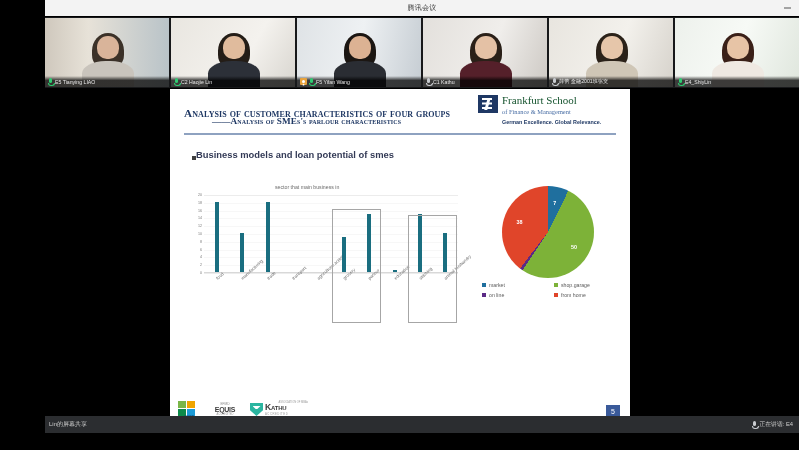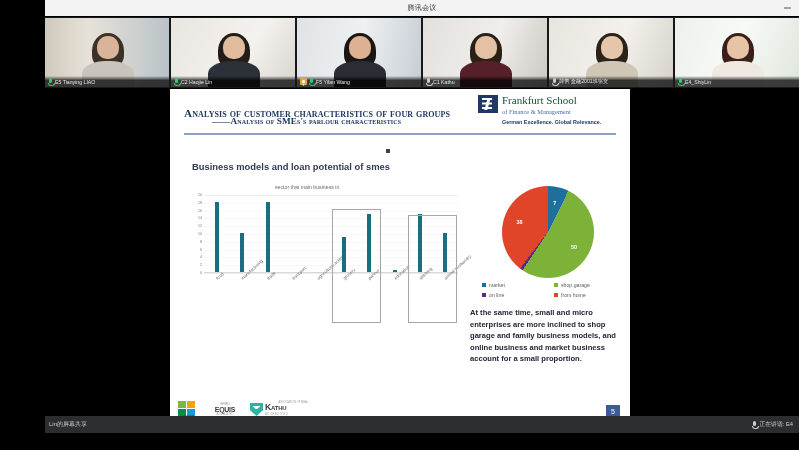--- a/index.html
+++ b/index.html
@@ -105,21 +105,21 @@
   .fs-sub {
     position:absolute; left:24px; top:14px;
     font-family:"Liberation Serif", serif; font-size:6.4px; color:#4a6fa5;
   }
   .fs-tag {
     position:absolute; left:24px; top:25px;
     font-family:"Liberation Sans", sans-serif; font-size:5.4px; font-weight:bold; color:#1f3864;
   }
 
   .bullet-row {
-    position:absolute; left:22px; top:60px; display:flex; align-items:flex-end; gap:8px;flex-direction:column;
+    position:absolute; left:22px; top:60px; display:flex; align-items:flex-end; 
   }
   .bullet-sq { width:4px; height:4px; background:#404040; }
   .bullet-tx { font-size:9.4px; font-weight:bold; color:#333a56; }
 
   
   .barchart { position:absolute; left:10px; top:95px; width:290px; height:135px; }
   .bc-title {
     position:absolute; left:95px; top:0; font-size:5.2px; color:#6b6b6b;
   }
   .bc-plot {
@@ -412,21 +412,20 @@
               <span class="sw" style="background:#5b2a86"></span>
               <span>on line</span>
             </div>
             <div class="lg">
               <span class="sw" style="background:#e0452a"></span>
               <span>from home</span>
             </div>
           </div>
       </div>
 
-      <div class="txt-right">At the same time, small and micro enterprises are more inclined to shop garage and family business models, and online business and market business account for a small proportion.</div>
 
       <div class="footer-logos">
         <div class="logo-aacsb">
           <div class="sq" style="left:0;top:0;background:#7ab648"></div>
           <div class="sq" style="left:9px;top:0;background:#f0a500"></div>
           <div class="sq" style="left:0;top:8px;background:#0d8a4a"></div>
           <div class="sq" style="left:9px;top:8px;background:#1b9ad6"></div>
           <div class="lab">AACSB</div>
         </div>
         <div class="logo-equis">

